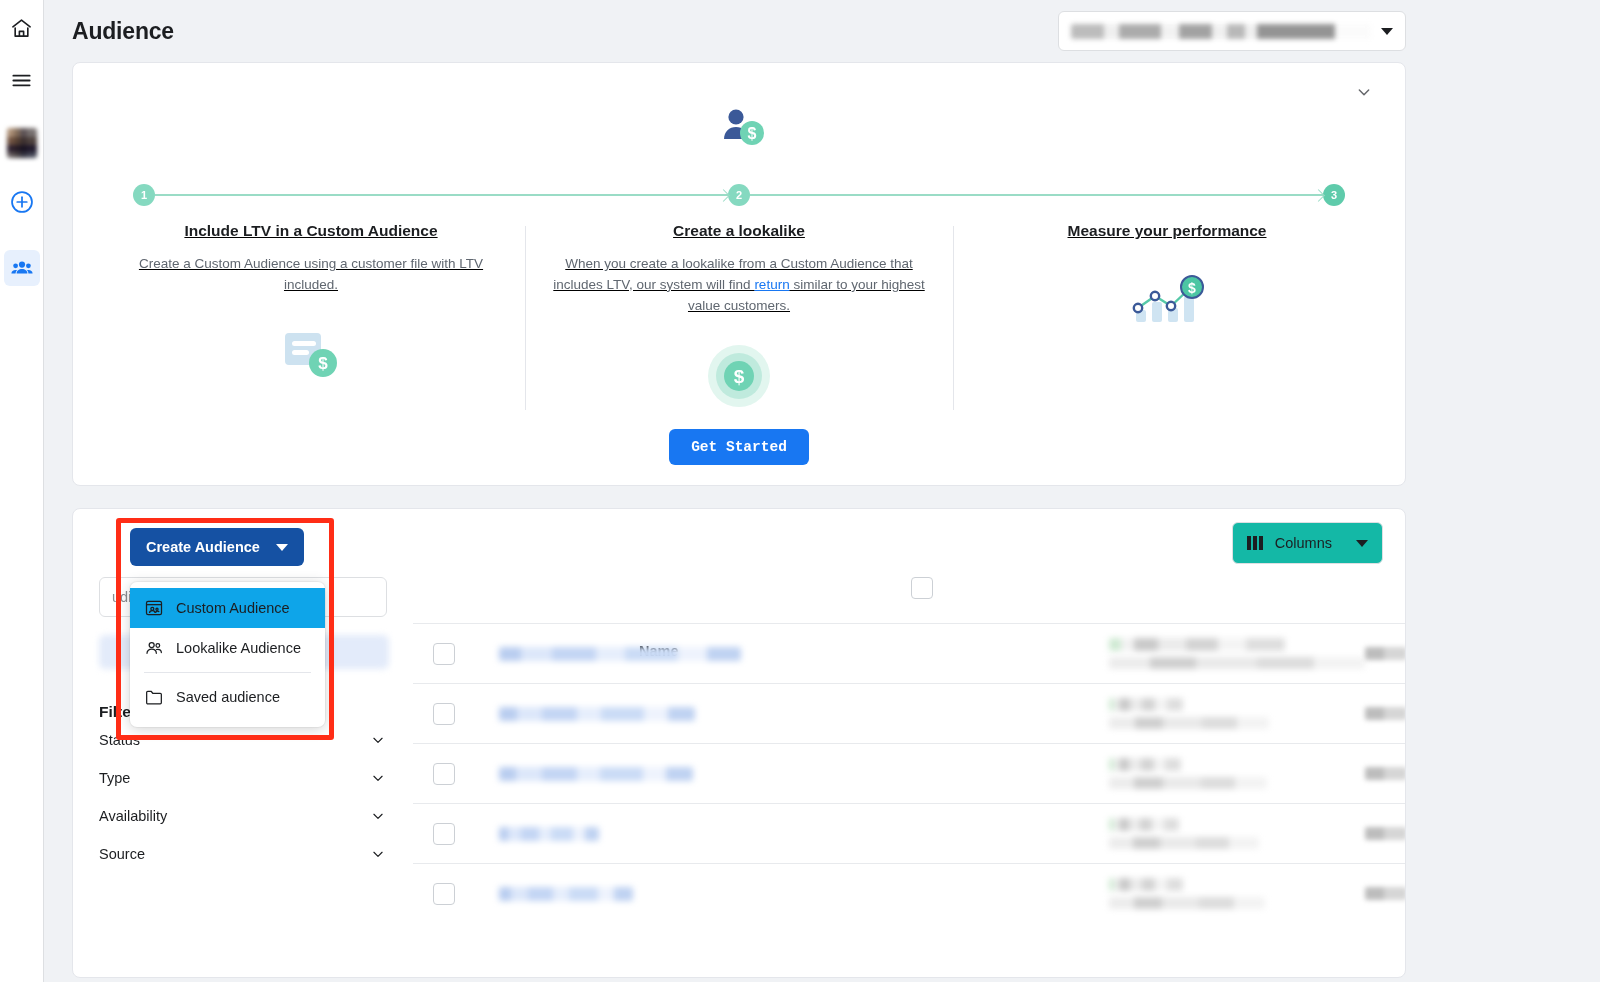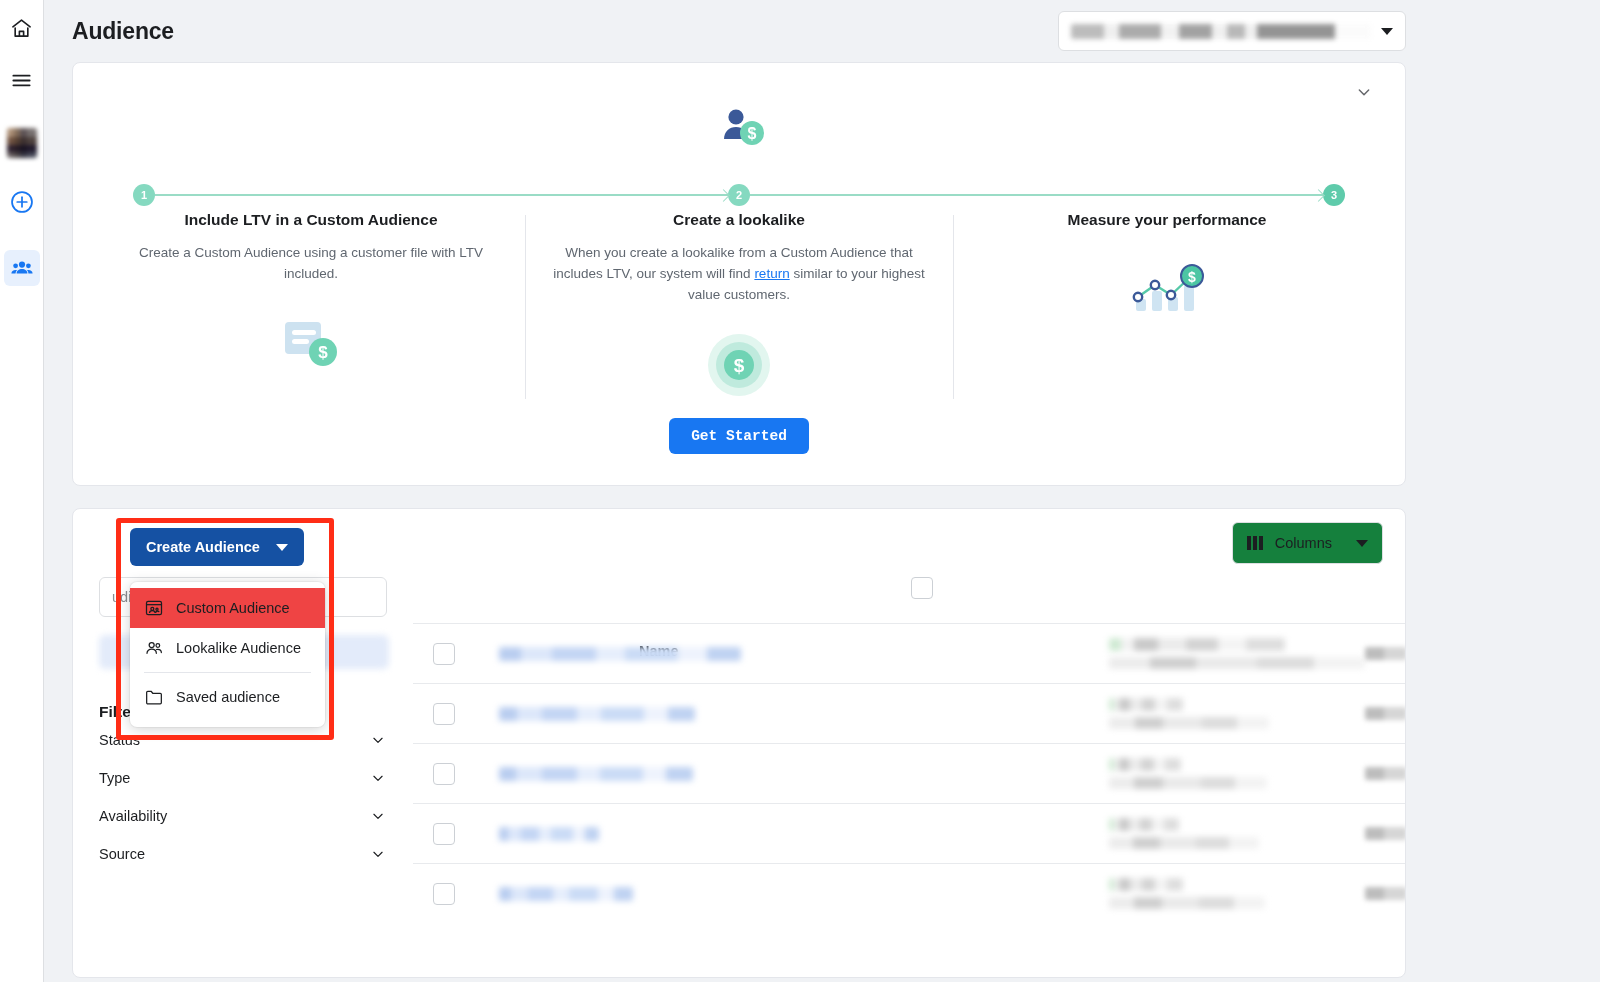--- a/index.html
+++ b/index.html
@@ -94,21 +94,21 @@
     display: flex; align-items: center; justify-content: center; flex: 0 0 22px;
   }
   .step-dot.s3 { background: #5fcbab; }
   .step-line { flex: 1 1 auto; height: 1.5px; background: #9adcc6; position: relative; }
   .step-line::after {
     content: ""; position: absolute; right: 0; top: -3.5px;
     width: 8px; height: 8px; border-top: 1.5px solid #9adcc6;
     border-right: 1.5px solid #9adcc6; transform: rotate(45deg);
   }
 
-  .cols { display: flex; margin-top: 0; padding: 0 24px; }
+  .cols { display: flex; margin-top: 11px; padding: 0 24px; text-decoration: underline; }
   .col { flex: 1 1 0; padding: 0 26px; text-align: center; position: relative; }
   .col + .col::before {
     content: ""; position: absolute; left: 0; top: 4px;
     width: 1px; height: 184px; background: #e4e6eb;
   }
   .col-title {
     font-size: 15.5px; font-weight: bold; color: #1c1e21; margin-bottom: 14px;
   }
   .col-desc { font-size: 13.5px; color: #606770; line-height: 1.55; }
   .link { color: #1877f2; }
@@ -135,21 +135,21 @@
     font-size: 14.5px; font-weight: bold; padding: 11px 16px;
     display: inline-flex; align-items: center; gap: 16px; cursor: pointer; justify-content: flex-end;
   }
   .caret-white {
     width: 0; height: 0;
     border-left: 6px solid transparent; border-right: 6px solid transparent;
     border-top: 7px solid #fff;
   }
   .toolbar-spacer { flex: 1 1 auto; }
   .btn-columns {
-    height: 42px; background: #15803d; border: 1px solid #dddfe2; border-radius: 6px;
+    height: 42px; background: #14b8a6; border: 1px solid #dddfe2; border-radius: 6px;
     display: flex; align-items: center; gap: 12px; padding: 0 14px;
     font-size: 14.5px; color: #1c1e21; cursor: pointer;
   }
   .cols-glyph { display: flex; gap: 2px; }
   .cols-glyph i { display: block; width: 4px; height: 14px; background: #1c1e21; }
 
   .panel-body { display: flex; height: 402px; }
   .filters { width: 340px; flex: 0 0 340px; padding: 0 26px; position: relative; }
   .search-box {
     height: 40px; border: 1px solid #dddfe2; border-radius: 6px;
@@ -218,21 +218,21 @@
   .menu {
     position: absolute; left: 86px; top: 582px; width: 195px;
     background: #fff; border-radius: 7px;
     box-shadow: 0 2px 14px rgba(0,0,0,.18), 0 0 0 1px rgba(0,0,0,.04);
     padding: 6px 0 10px 0; z-index: 35;
   }
   .menu-item {
     display: flex; align-items: center; gap: 12px;
     padding: 10px 14px; font-size: 14.5px; color: #1c1e21; cursor: pointer;
   }
-  .menu-item.hl { background: #ef4444; }
+  .menu-item.hl { background: #0ea5e9; }
   .menu-sep { height: 1px; background: #e4e6eb; margin: 4px 14px; }
   .mi-icon { width: 20px; height: 20px; flex: 0 0 20px; }
 
   .create-float {
     position: absolute; left: 86px; top: 528px; z-index: 36;
   }
 </style>
 </head>
 <body>
 

